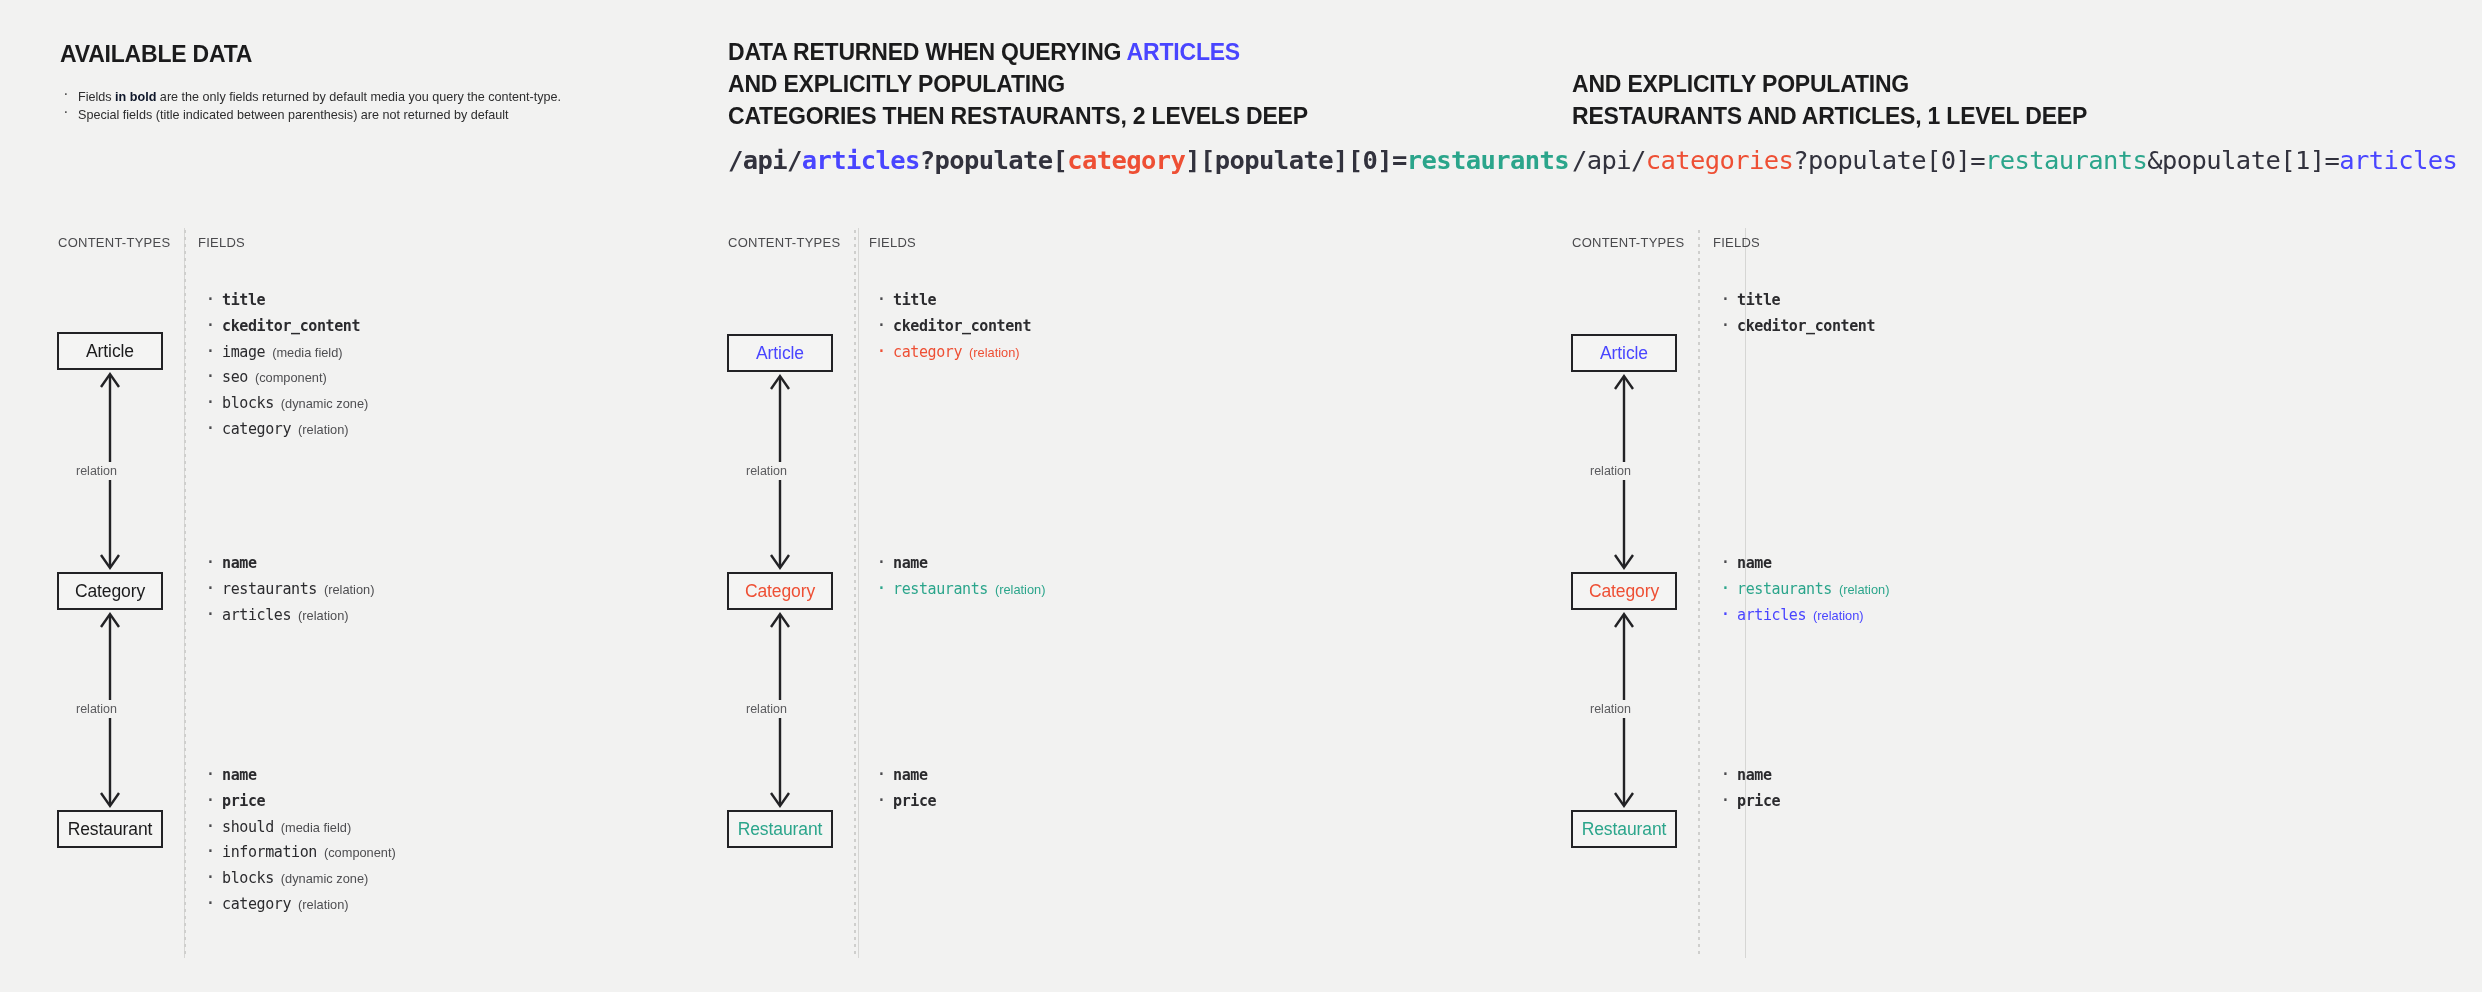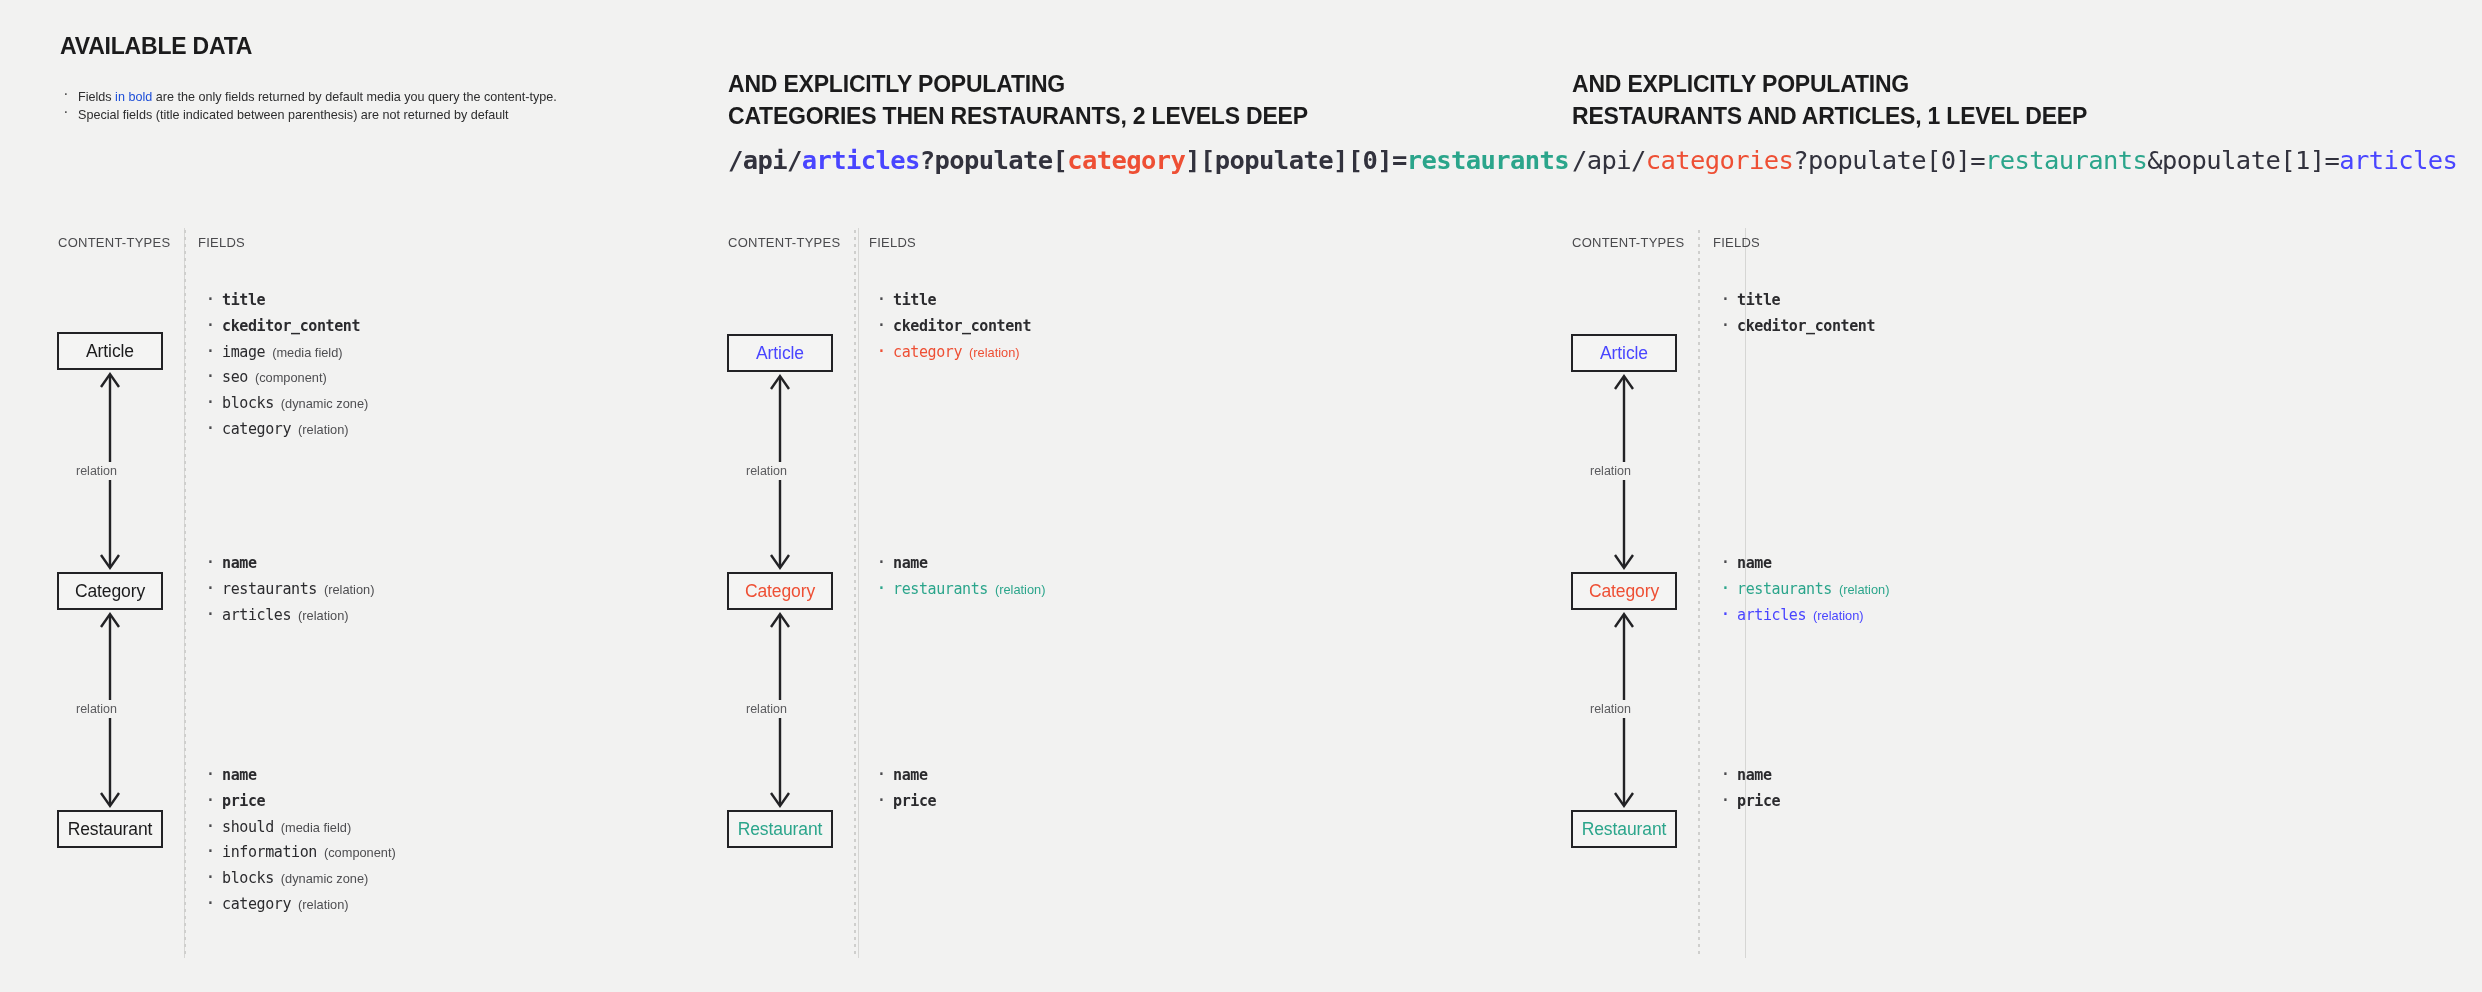--- a/index.html
+++ b/index.html
@@ -76,21 +76,21 @@
     color: #2d2d2e;
   }
   .legend-item::before {
     content: "\00B7";
     position: absolute;
     left: 3px;
     top: -3px;
     font-size: 17px;
     color: #555;
   }
-  .legend-item b { font-weight: normal; color: #1d4ed8; }
+  .legend-item b { font-weight: bold; color: #0f172a; }
 
   
   .colhead {
     position: absolute;
     font-size: 13px;
     letter-spacing: 0.25px;
     color: #4a4a4d;
     white-space: nowrap;
   }
 
@@ -180,21 +180,21 @@
 <body>
 
 <div class="board">
 
   <div class="panel-rule" id="rule-a"></div>
   <div class="panel-rule" id="rule-b"></div>
   <div class="panel-rule" id="rule-c"></div>
 
   <div class="panel" id="panel-1">
 
-    <div class="heading" style="left:60px; top:30px;text-align:right;">AVAILABLE DATA</div>
+    <div class="heading" style="left:60px; top:38px;text-align:right;">AVAILABLE DATA</div>
 
     <div class="legend">
       <div class="legend-item"><span>Fields </span><b>in bold</b><span> are the only fields returned by default media you query the content-type.</span></div>
       <div class="legend-item"><span>Special fields (title indicated between parenthesis) are not returned by default</span></div>
     </div>
 
     <div class="colhead" style="left:58px; top:235px;">CONTENT-TYPES</div>
     <div class="colhead" style="left:198px; top:235px;">FIELDS</div>
     <div class="dotted-rule" style="left:184px;"></div>
 
@@ -240,20 +240,21 @@
       <div class="field bold"><span class="fname">price</span></div>
       <div class="field"><span class="fname">should</span><span class="ftype">(media field)</span></div>
       <div class="field"><span class="fname">information</span><span class="ftype">(component)</span></div>
       <div class="field"><span class="fname">blocks</span><span class="ftype">(dynamic zone)</span></div>
       <div class="field"><span class="fname">category</span><span class="ftype">(relation)</span></div>
     </div>
   </div>
 
   <div class="panel" id="panel-2">
 
+    <div class="heading" style="left:4px; top:36px;"><span>DATA RETURNED WHEN QUERYING </span><span class="hl-blue">ARTICLES</span></div>
     <div class="heading" style="left:4px; top:68px;">AND EXPLICITLY POPULATING</div>
     <div class="heading" style="left:4px; top:100px;">CATEGORIES THEN RESTAURANTS, 2 LEVELS DEEP</div>
 
     <div class="endpoint" style="left:4px; top:145px;font-weight:bold;"><span>/api/</span><span class="c-blue">articles</span><span>?populate[</span><span class="c-red">category</span><span>][populate][0]=</span><span class="c-green">restaurants</span></div>
 
     <div class="colhead" style="left:4px; top:235px;">CONTENT-TYPES</div>
     <div class="colhead" style="left:145px; top:235px;">FIELDS</div>
     <div class="dotted-rule" style="left:130px;"></div>
 
     <div class="entity t-blue" style="left:3px; top:334px;">Article</div>

